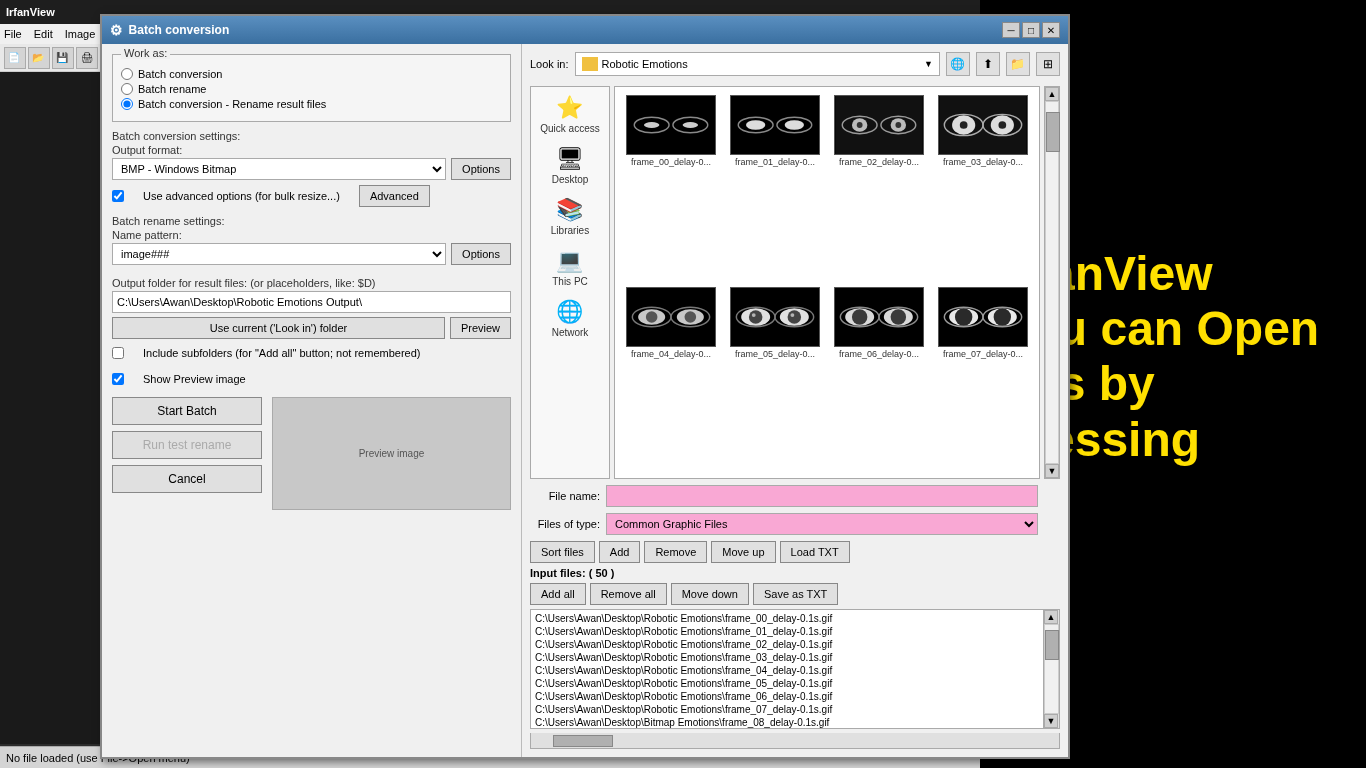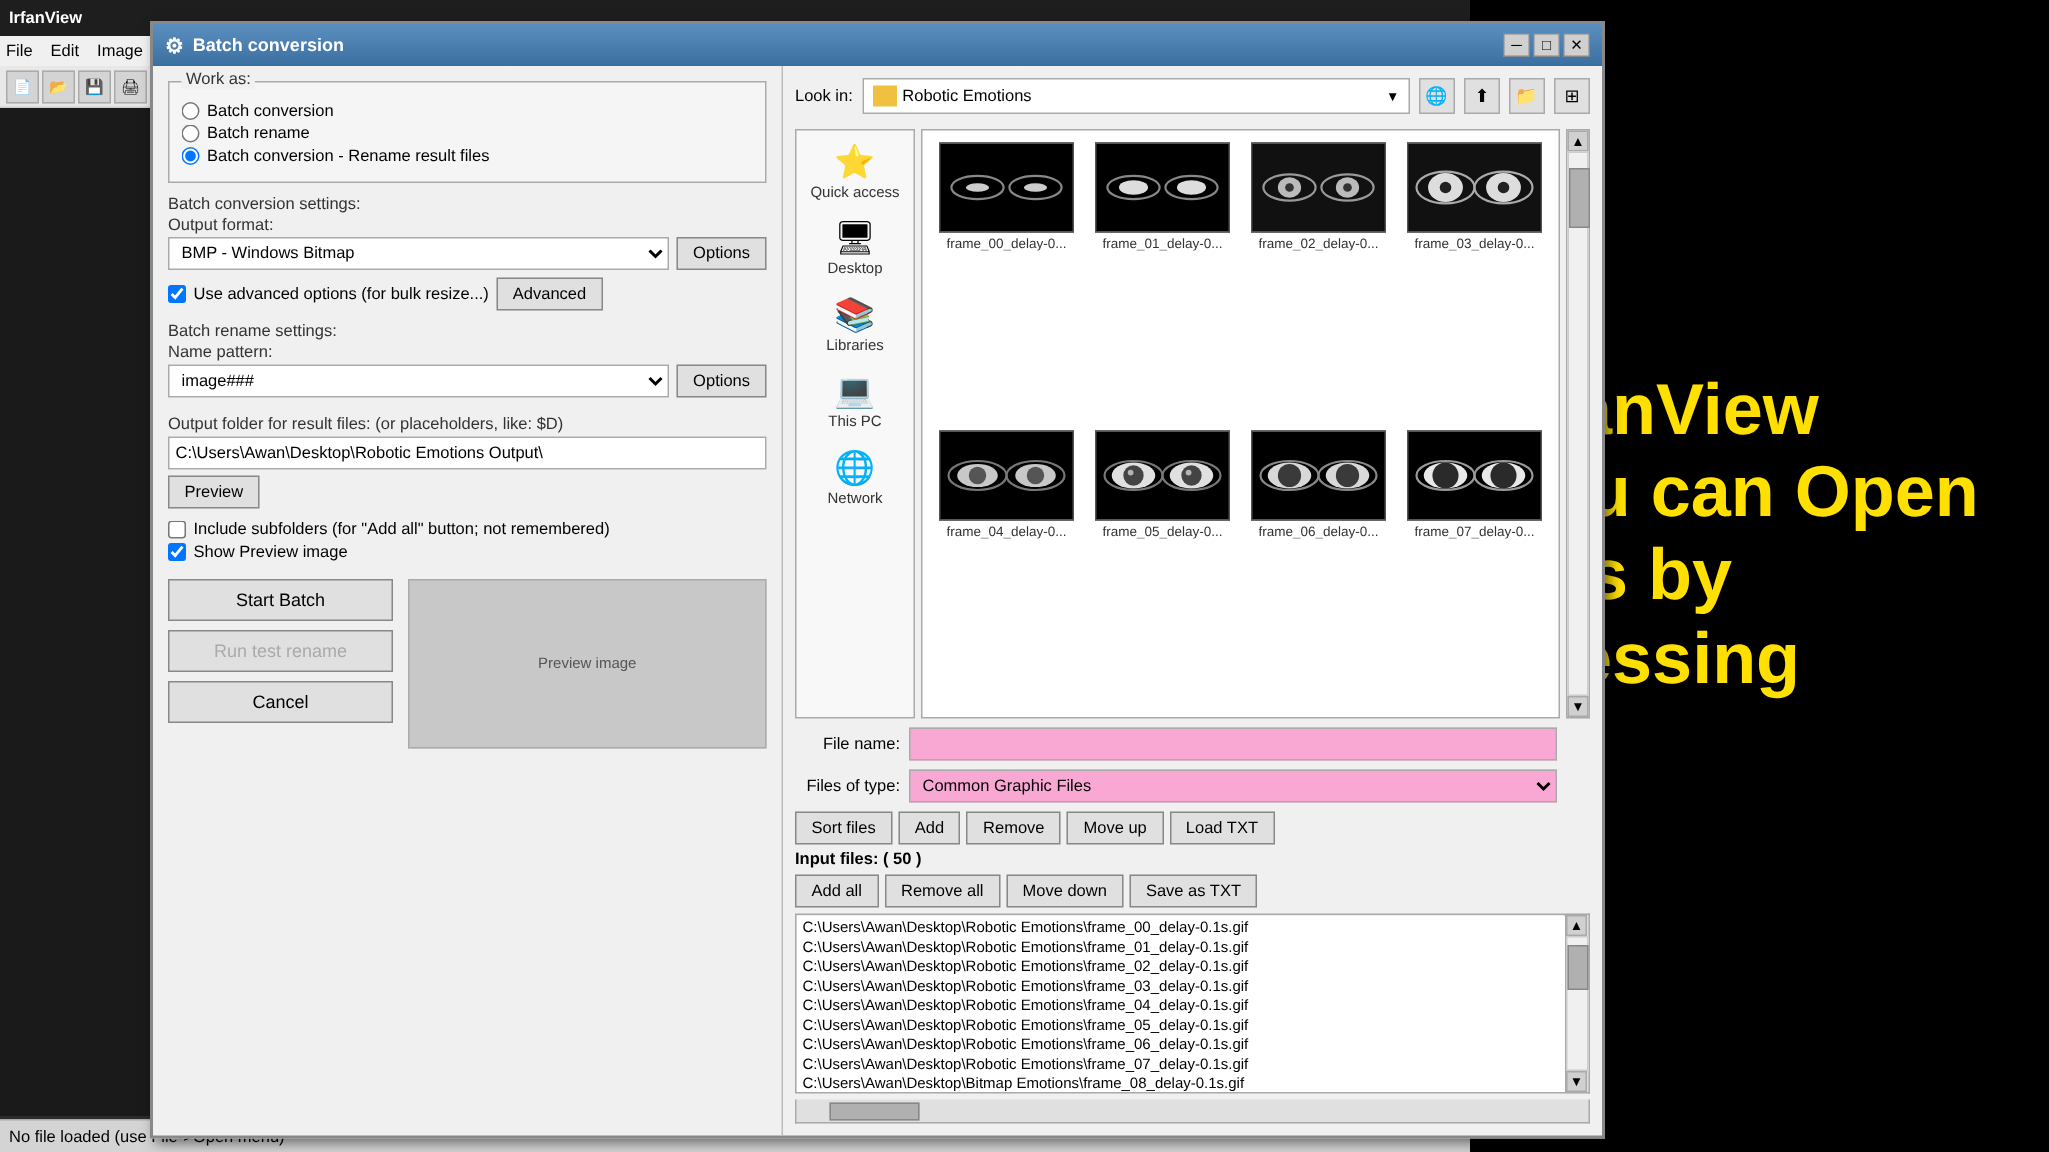--- a/index.html
+++ b/index.html
@@ -241,21 +241,21 @@
       padding: 0 10px;
       font-size: 11px;
       background: #e0e0e0;
       border: 1px solid #888;
       cursor: pointer;
     }
 
     .checkbox-row {
       display: flex;
       align-items: center;
-      gap: 5px;
+      gap: 19px;
     }
     .checkbox-row input[type=checkbox] {
       width: 12px; height: 12px;
     }
     .checkbox-label {
       font-size: 11px;
     }
 
     .output-folder-section {
       margin-top: 4px;
@@ -641,30 +641,31 @@
             <option>image###</option>
           </select>
           <button class="btn">Options</button>
         </div>
       </div>
 
       <div class="output-folder-section">
         <div class="section-label">Output folder for result files: (or placeholders, like: $D)</div>
         <input class="output-path-input" type="text" value="C:\Users\Awan\Desktop\Robotic Emotions Output\" style="">
         <div class="row-with-btn">
+          <button class="btn" style="flex:1;">Use current ('Look in') folder</button>
           <button class="btn">Preview</button>
         </div>
       </div>
 
       <div>
         <div class="checkbox-row">
           <input type="checkbox" style="">
           <span class="checkbox-label">Include subfolders (for "Add all" button; not remembered)</span>
         </div>
-        <div class="checkbox-row" style="margin-top:3px;">
+        <div class="checkbox-row" style="margin-top:14px;">
           <input type="checkbox" checked="" style="">
           <span class="checkbox-label">Show Preview image</span>
         </div>
       </div>
 
       <div class="preview-section">
         <div class="preview-buttons">
           <button class="btn-large">Start Batch</button>
           <button class="btn-large btn-disabled">Run test rename</button>
           <button class="btn-large">Cancel</button>

